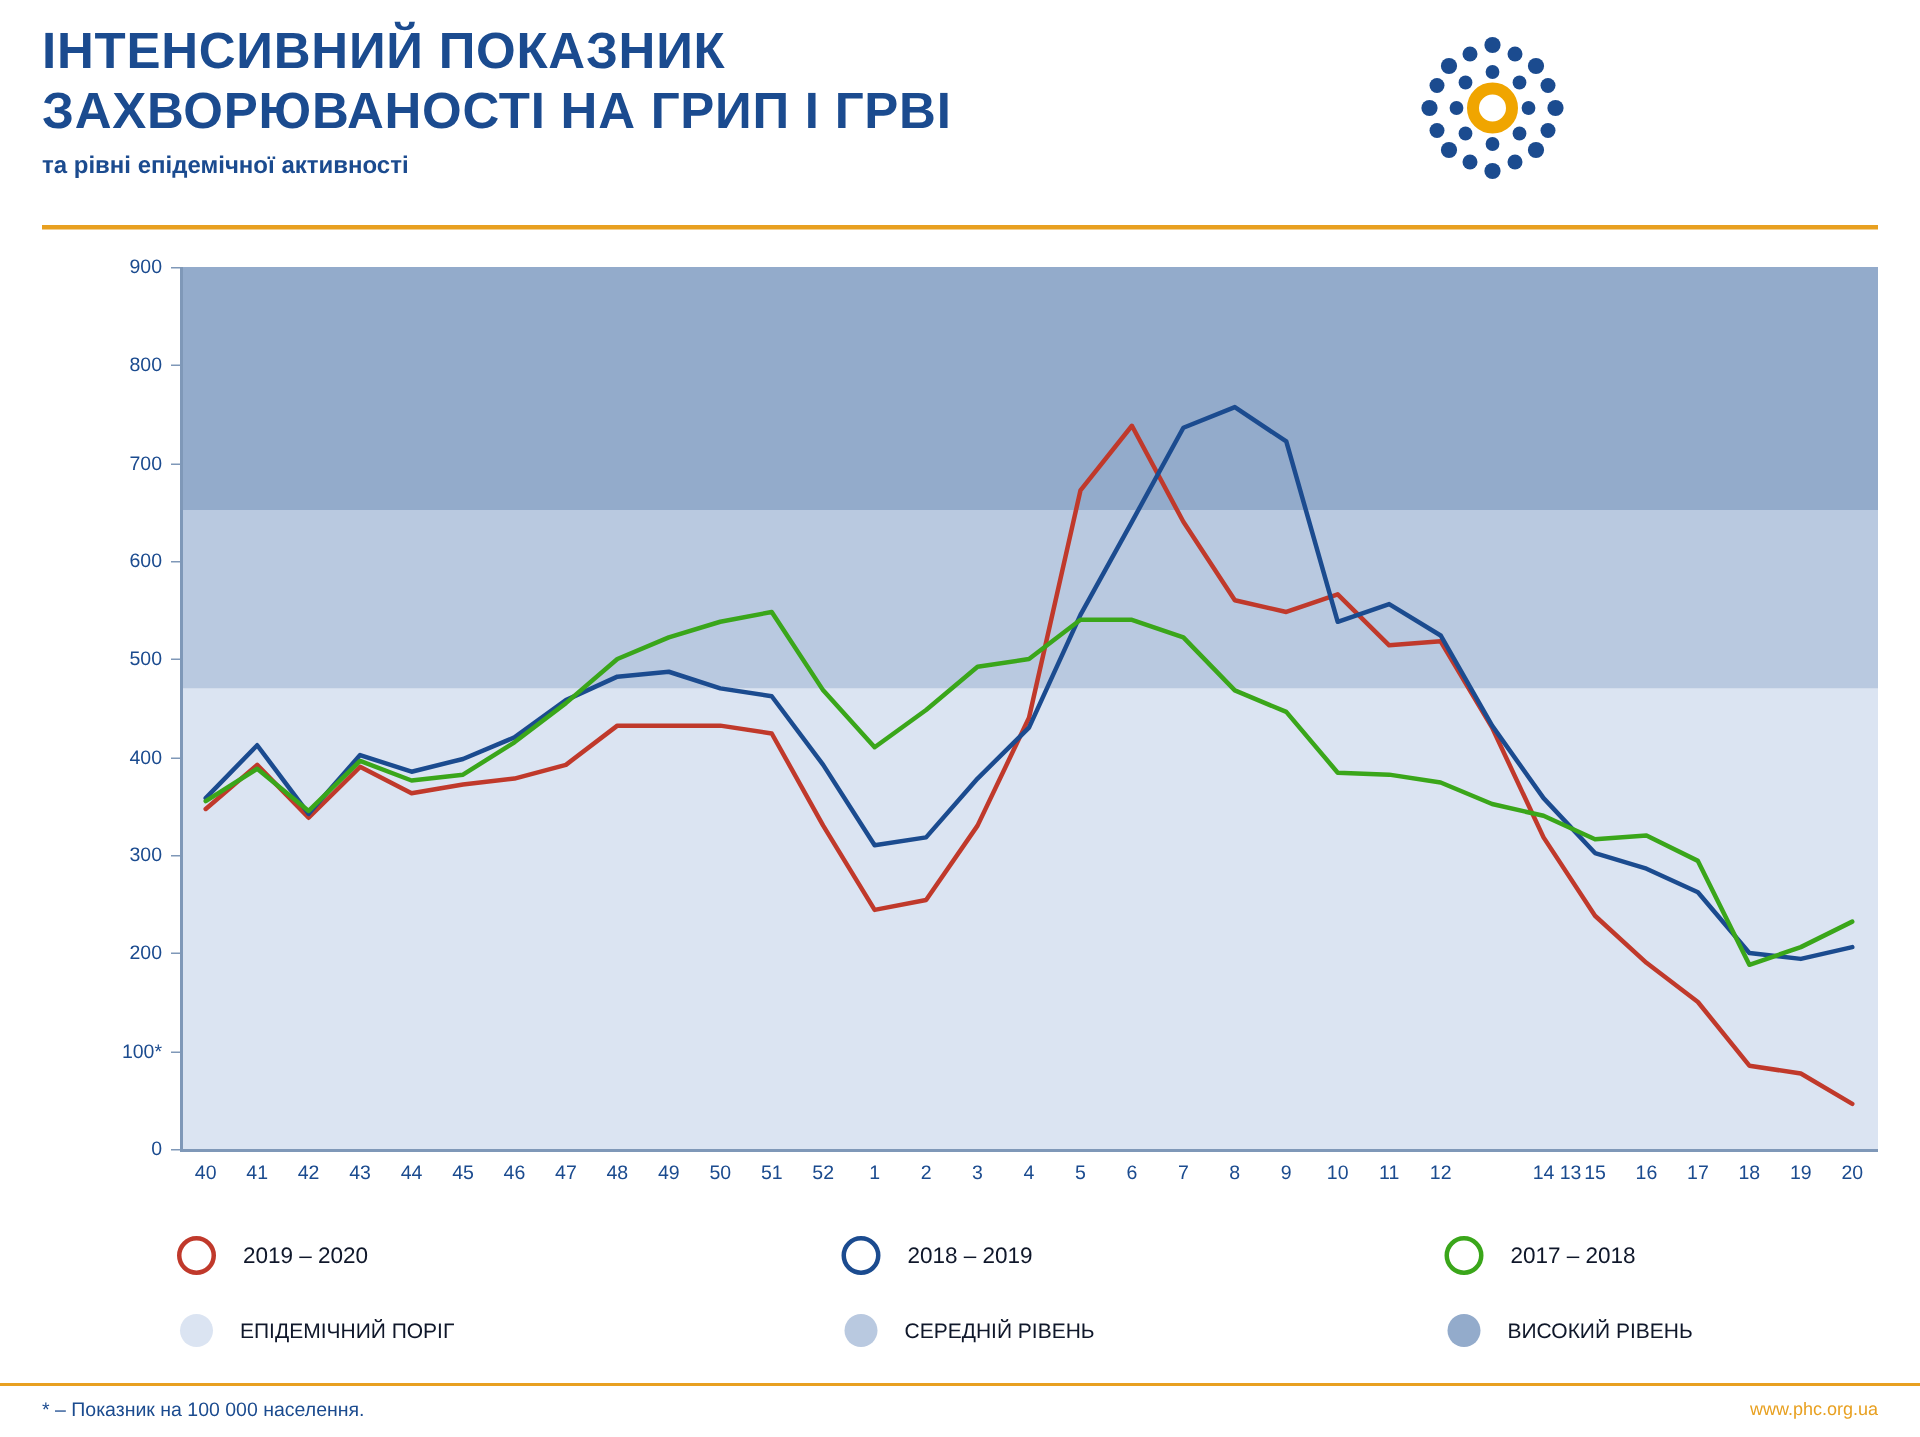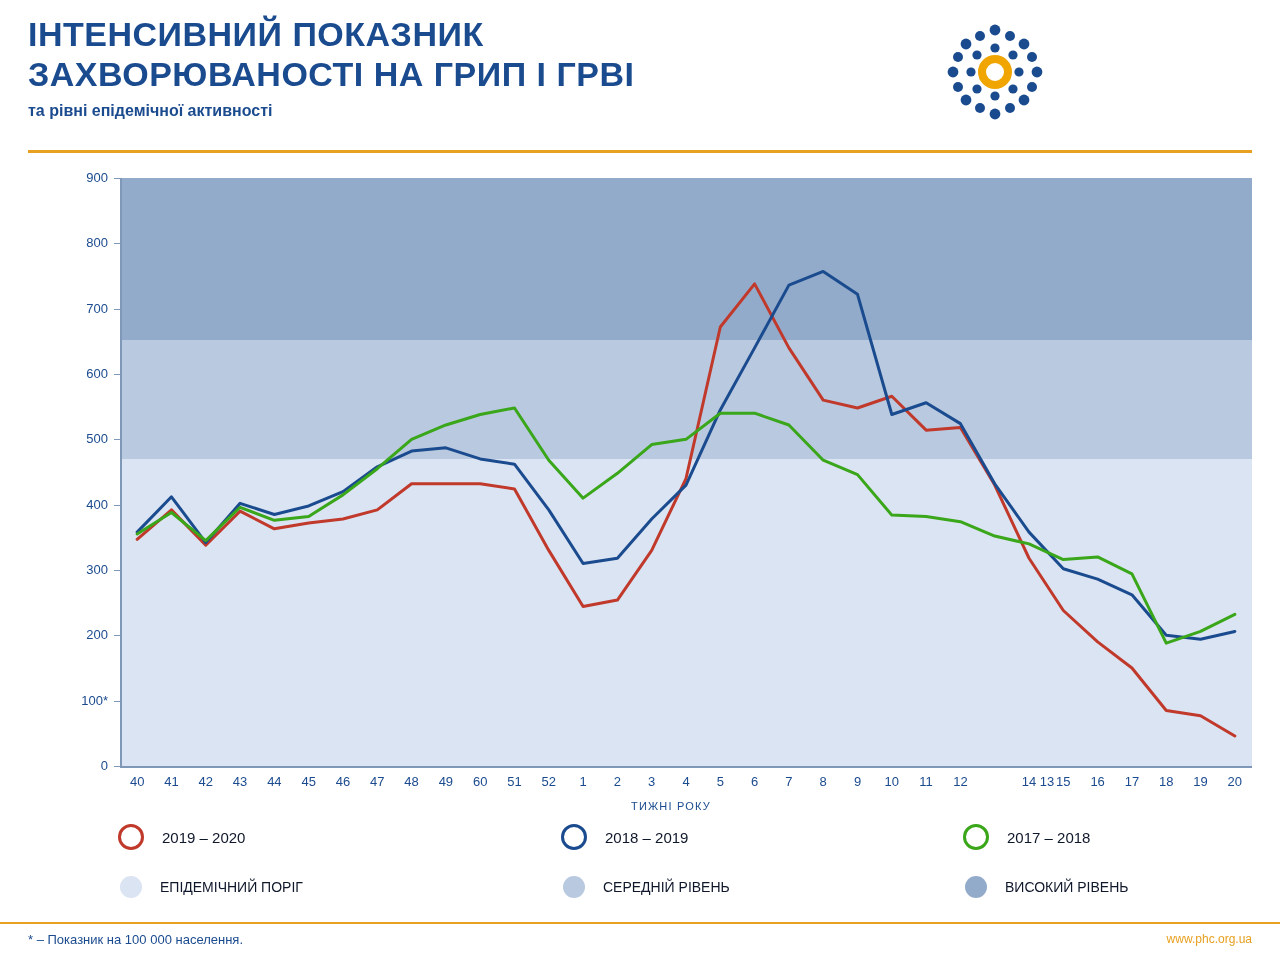--- a/index.html
+++ b/index.html
@@ -159,21 +159,21 @@
       <div class="xtick" style="left: 47.1515px;">40</div>
       <div class="xtick" style="left: 81.4545px;">41</div>
       <div class="xtick" style="left: 115.758px;">42</div>
       <div class="xtick" style="left: 150.061px;">43</div>
       <div class="xtick" style="left: 184.364px;">44</div>
       <div class="xtick" style="left: 218.667px;">45</div>
       <div class="xtick" style="left: 252.97px;">46</div>
       <div class="xtick" style="left: 287.273px;">47</div>
       <div class="xtick" style="left: 321.576px;">48</div>
       <div class="xtick" style="left: 355.879px; text-align: center;">49</div>
-      <div class="xtick" style="left: 390.182px;">60</div>
+      <div class="xtick" style="left: 390.182px;">50</div>
       <div class="xtick" style="left: 424.485px;">51</div>
       <div class="xtick" style="left: 458.788px;">52</div>
       <div class="xtick" style="left: 493.091px;">1</div>
       <div class="xtick" style="left: 527.394px;">2</div>
       <div class="xtick" style="left: 561.697px;">3</div>
       <div class="xtick" style="left: 596px;">4</div>
       <div class="xtick" style="left: 630.303px;">5</div>
       <div class="xtick" style="left: 664.606px;">6</div>
       <div class="xtick" style="left: 698.909px;">7</div>
       <div class="xtick" style="left: 733.212px;">8</div>
@@ -188,21 +188,20 @@
       <div class="xtick" style="left: 1041.94px;">17</div>
       <div class="xtick" style="left: 1076.24px;">18</div>
       <div class="xtick" style="left: 1110.55px;">19</div>
       <div class="xtick" style="left: 1144.85px;">20</div>
       <svg width="1162" height="588" style="position: absolute; left: 0px; top: 0px;">
         <polyline points="47.151515151515156,361.29333333333335 81.45454545454547,331.8933333333334 115.75757575757576,367.17333333333335 150.06060606060606,333.2 184.36363636363637,350.84000000000003 218.66666666666669,344.96000000000004 252.96969696969697,341.04 287.27272727272725,331.8933333333334 321.5757575757576,305.76 355.8787878787879,305.76 390.18181818181824,305.76 424.4848484848485,310.9866666666667 458.78787878787875,372.4 493.0909090909091,428.58666666666664 527.3939393939394,422.05333333333334 561.6969696969697,372.4 596,300.53333333333336 630.3030303030303,148.95999999999998 664.6060606060606,105.84000000000003 698.9090909090909,169.86666666666667 733.2121212121212,222.13333333333333 767.5151515151515,229.9733333333333 801.8181818181819,218.2133333333333 836.1212121212121,252.18666666666667 870.4242424242424,249.57333333333332 904.7272727272727,307.06666666666666 939.030303030303,380.24 973.3333333333334,432.50666666666666 1007.6363636363636,463.8666666666667 1041.939393939394,490 1076.2424242424245,532.4666666666667 1110.5454545454547,537.6933333333334 1144.848484848485,557.9466666666667" fill="none" stroke="#c0392b" stroke-width="3" stroke-linejoin="round" stroke-linecap="round"></polyline>
         <polyline points="47.151515151515156,354.1066666666667 81.45454545454547,318.82666666666665 115.75757575757576,364.56 150.06060606060606,325.36 184.36363636363637,336.4666666666667 218.66666666666669,327.9733333333333 252.96969696969697,313.6 287.27272727272725,288.77333333333337 321.5757575757576,273.0933333333333 355.8787878787879,269.82666666666665 390.18181818181824,280.93333333333334 424.4848484848485,286.16 458.78787878787875,331.8933333333334 493.0909090909091,385.4666666666667 527.3939393939394,380.24 561.6969696969697,341.04 596,307.06666666666666 630.3030303030303,231.93333333333334 664.6060606060606,169.86666666666667 698.9090909090909,107.14666666666665 733.2121212121212,93.42666666666662 767.5151515151515,116.29333333333335 801.8181818181819,236.50666666666666 836.1212121212121,224.74666666666667 870.4242424242424,245.65333333333336 904.7272727272727,305.76 939.030303030303,354.1066666666667 973.3333333333334,390.6933333333333 1007.6363636363636,401.14666666666665 1041.939393939394,416.8266666666667 1076.2424242424245,457.33333333333337 1110.5454545454547,461.25333333333333 1144.848484848485,453.4133333333333" fill="none" stroke="#1b4b8f" stroke-width="3" stroke-linejoin="round" stroke-linecap="round"></polyline>
         <polyline points="47.151515151515156,356.06666666666666 81.45454545454547,334.50666666666666 115.75757575757576,362.6 150.06060606060606,329.28 184.36363636363637,342.3466666666667 218.66666666666669,338.4266666666666 252.96969696969697,316.8666666666667 287.27272727272725,290.73333333333335 321.5757575757576,261.3333333333333 355.8787878787879,246.96000000000004 390.18181818181824,236.50666666666666 424.4848484848485,229.9733333333333 458.78787878787875,282.24 493.0909090909091,320.1333333333333 527.3939393939394,295.3066666666667 561.6969696969697,266.56 596,261.3333333333333 630.3030303030303,235.2 664.6060606060606,235.2 698.9090909090909,246.96000000000004 733.2121212121212,282.24 767.5151515151515,296.61333333333334 801.8181818181819,337.12 836.1212121212121,338.4266666666666 870.4242424242424,343.6533333333333 904.7272727272727,358.02666666666664 939.030303030303,365.8666666666667 973.3333333333334,381.5466666666667 1007.6363636363636,378.93333333333334 1041.939393939394,395.92 1076.2424242424245,465.17333333333335 1110.5454545454547,453.4133333333333 1144.848484848485,436.4266666666667" fill="none" stroke="#3aa61a" stroke-width="3" stroke-linejoin="round" stroke-linecap="round"></polyline>
       </svg>
     </div>
-  <div class="xaxis-title" style="left:62px;top:632px;width:1162px;">ТИЖНІ РОКУ</div>
 </div>
 
 <div class="legend">
   <div class="legend-row" style="top:0;">
     <div class="legend-item" style="left:90px;top:4px;">
       <span class="circ-open" style="border-color:#c0392b"></span>
       <span class="legend-label">2019 – 2020</span>
     </div>
     <div class="legend-item" style="left:533px;top:4px;">
       <span class="circ-open" style="border-color:#1b4b8f"></span>

